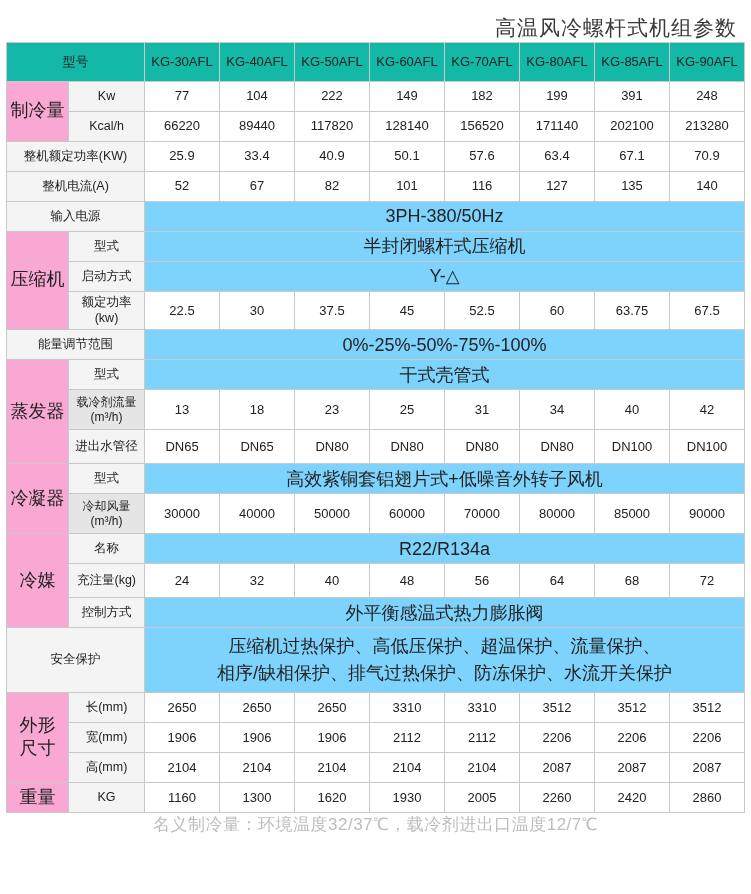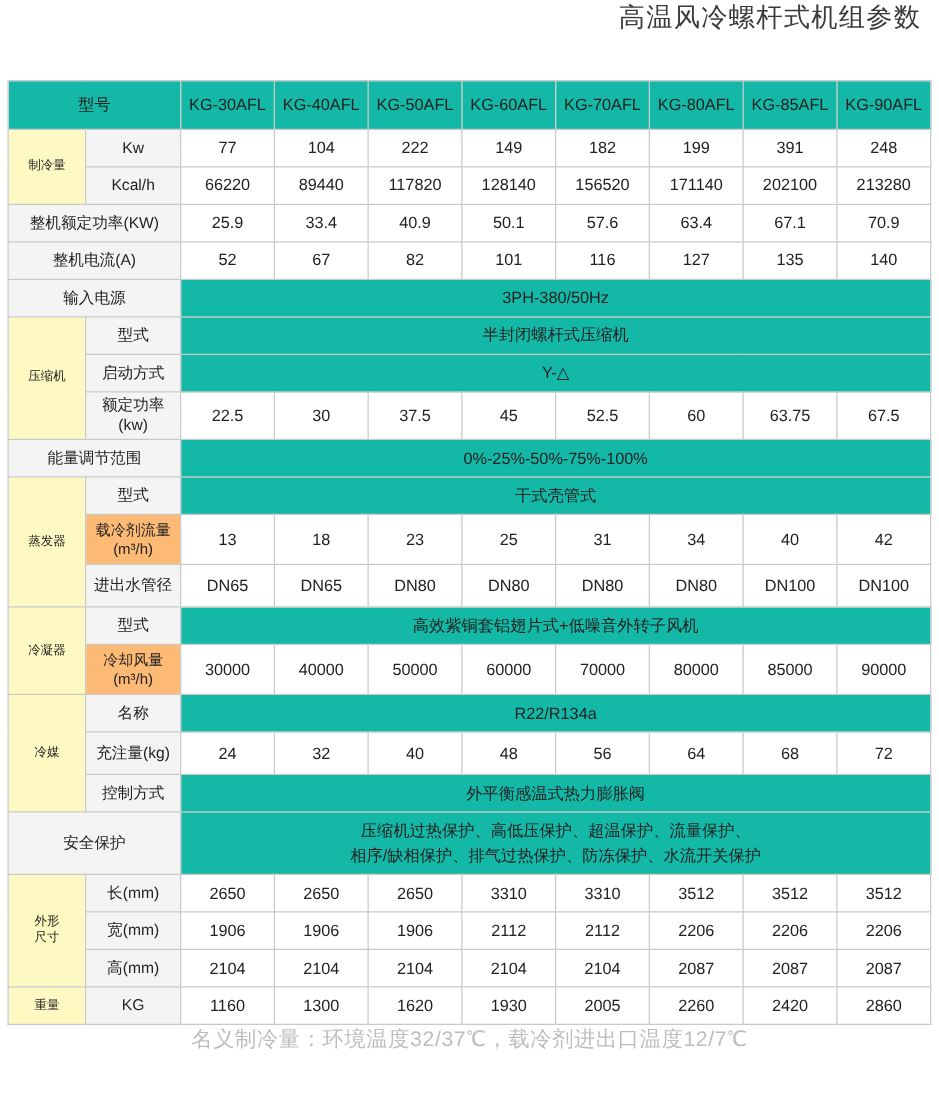--- a/index.html
+++ b/index.html
@@ -14,23 +14,23 @@
     color: #222;
     overflow: hidden;
   }
   .page {
     position: relative;
     width: 751px;
     height: 894px;
     box-sizing: border-box;
   }
   .title-bar {
-    height: 64px;
+    height: 42px;
     display: flex;
-    align-items: flex-start;
+    align-items: flex-end;
     justify-content: flex-end;
     padding-right: 14px;
     box-sizing: border-box;
   }
   .title-bar .title {
     font-size: 21px;
     color: #3a3a3a;
     letter-spacing: 1px;
   }
   table.spec {
@@ -54,42 +54,43 @@
   col.c-g2 { width: 76px; }
   col.c-model { width: 75px; }
 
   thead th {
     background: #14b8a6;
     font-weight: bold;
     height: 32px;
     font-size: 13px;
   }
   td.grp {
-    background: #fef9c3;
+    background: #f9a8d4;
     font-weight: bold;
-    font-size: 10px;
+    font-size: 18px;
+    font-family: Liberation Mono, monospace;
   }
   td.sub {
     background: #f4f4f4;
     font-weight: bold;
     font-size: 12.5px;
   }
   td.sub-narrow {
-    background: #fdba74;
+    background: #e5e5e5;
     font-weight: bold;
     font-size: 12px;
     line-height: 1.15;
   }
   td.val {
     background: #ffffff;
     font-size: 13px;
   }
   td.wide {
-    background: #14b8a6;
-    font-size: 13px;
+    background: #7dd3fc;
+    font-size: 18px;
   }
   td.wide.multi {
     line-height: 1.5;
     padding: 5px 4px;
   }
   tr.r-h { height: 30px; }
   tr.r-m { height: 30px; }
   tr.r-t { height: 34px; }
   tr.r-tall { height: 40px; }
 

